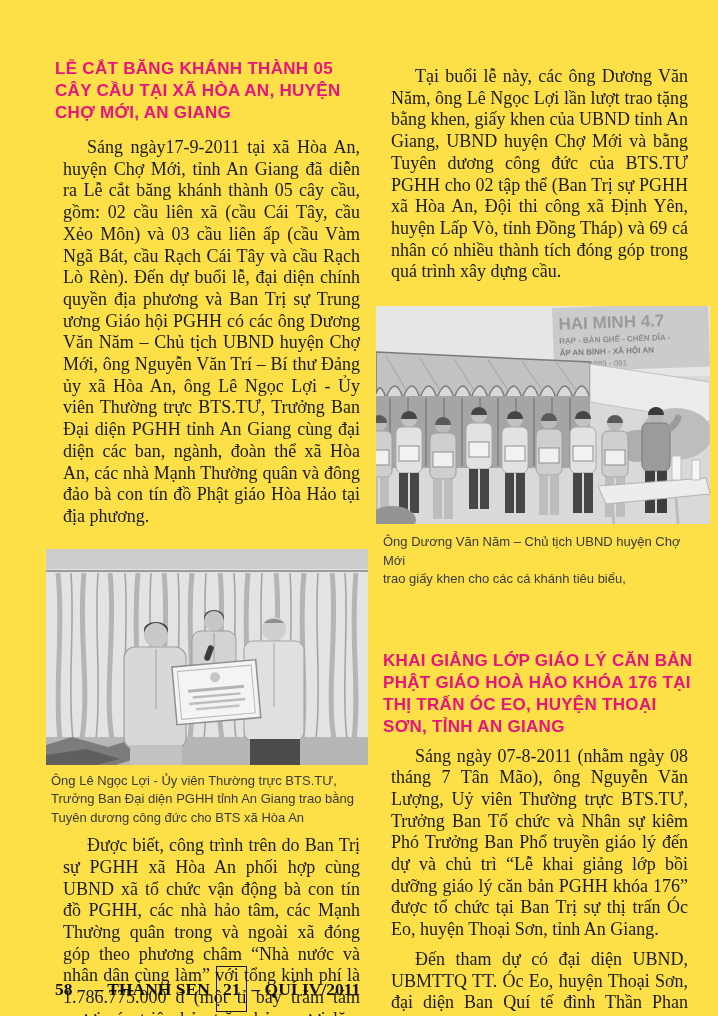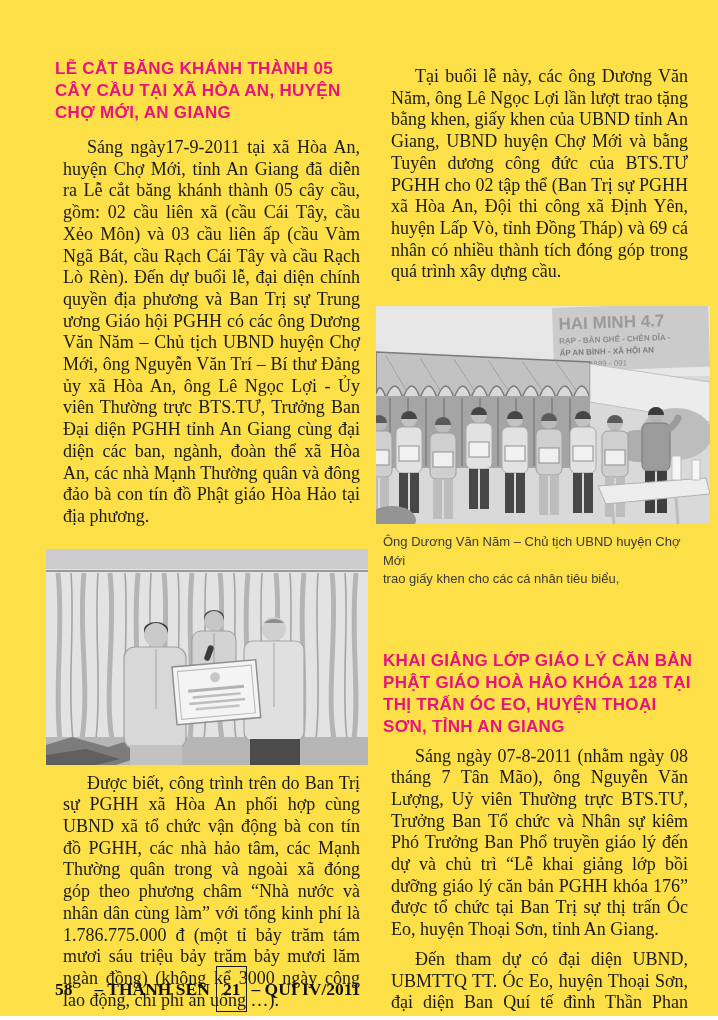--- a/index.html
+++ b/index.html
@@ -125,20 +125,21 @@
           <rect x="5" y="5" width="74" height="48" fill="none" stroke="#b8b8b8" stroke-width="1"></rect>
           <circle cx="42" cy="14" r="5" fill="#c7c7c7"></circle>
           <rect x="14" y="24" width="56" height="3" fill="#b3b3b3"></rect>
           <rect x="18" y="31" width="48" height="2.5" fill="#bdbdbd"></rect>
           <rect x="14" y="37" width="56" height="2.5" fill="#bdbdbd"></rect>
           <rect x="20" y="43" width="44" height="2.5" fill="#c4c4c4"></rect>
         </g>
       </svg>
     </figure>
 
+    <div class="caption caption-1">Ông Lê Ngọc Lợi - Ủy viên Thường trực BTS.TƯ, Trưởng Ban Đại diện PGHH tỉnh An Giang trao bằng Tuyên dương công đức cho BTS xã Hòa An</div>
 
     <p class="body after-caption">Được biết, công trình trên do Ban Trị sự PGHH xã Hòa An phối hợp cùng UBND xã tổ chức vận động bà con tín đồ PGHH, các nhà hảo tâm, các Mạnh Thường quân trong và ngoài xã đóng góp theo phương châm “Nhà nước và nhân dân cùng làm” với tổng kinh phí là 1.786.775.000 đ (một tỉ bảy trăm tám mươi sáu triệu bảy trăm bảy mươi lăm ngàn đồng) (không kể 3000 ngày công lao động, chi phí ăn uống …).</p>
   </div>
 
   <div class="col col-right">
     <p class="body">Tại buổi lễ này, các ông Dương Văn Năm, ông Lê Ngọc Lợi lần lượt trao tặng bằng khen, giấy khen của UBND tỉnh An Giang, UBND huyện Chợ Mới và bằng Tuyên dương công đức của BTS.TƯ PGHH cho 02 tập thể (Ban Trị sự PGHH xã Hòa An, Đội thi công xã Định Yên, huyện Lấp Vò, tỉnh Đồng Tháp) và 69 cá nhân có nhiều thành tích đóng góp trong quá trình xây dựng cầu.</p>
 
     <figure class="photo photo-2">
       <svg width="334" height="218" viewBox="0 0 334 218" xmlns="http://www.w3.org/2000/svg">
         <defs>
@@ -229,24 +230,24 @@
           <rect x="296" y="150" width="9" height="24" fill="#f6f6f6" stroke="#bdbdbd" stroke-width="1"></rect>
           <rect x="316" y="154" width="8" height="20" fill="#f6f6f6" stroke="#bdbdbd" stroke-width="1"></rect>
         </g>
 
         <ellipse cx="16" cy="214" rx="24" ry="14" fill="#949494"></ellipse>
       </svg>
     </figure>
 
     <div class="caption caption-2">
       <span>Ông Dương Văn Năm – Chủ tịch UBND huyện Chợ Mới</span><br>
-      <span>trao giấy khen cho các cá nhân tiêu biểu,</span>
+      <span>trao giấy khen cho các cá khánh tiêu biểu,</span>
     </div>
 
-    <h1 class="headline second">KHAI GIẢNG LỚP GIÁO LÝ CĂN BẢN PHẬT GIÁO HOÀ HẢO KHÓA 128 TẠI THỊ TRẤN ÓC EO, HUYỆN THOẠI SƠN, TỈNH AN GIANG</h1>
+    <h1 class="headline second">KHAI GIẢNG LỚP GIÁO LÝ CĂN BẢN PHẬT GIÁO HOÀ HẢO KHÓA 176 TẠI THỊ TRẤN ÓC EO, HUYỆN THOẠI SƠN, TỈNH AN GIANG</h1>
 
     <p class="body">Sáng ngày 07-8-2011 (nhằm ngày 08 tháng 7 Tân Mão), ông Nguyễn Văn Lượng, Uỷ viên Thường trực BTS.TƯ, Trưởng Ban Tổ chức và Nhân sự kiêm Phó Trưởng Ban Phổ truyền giáo lý đến dự và chủ trì “Lễ khai giảng lớp bồi dưỡng giáo lý căn bản PGHH khóa 176” được tổ chức tại Ban Trị sự thị trấn Óc Eo, huyện Thoại Sơn, tỉnh An Giang.</p>
     <p class="body">Đến tham dự có đại diện UBND, UBMTTQ TT. Óc Eo, huyện Thoại Sơn, đại diện Ban Quí tế đình Thần Phan Thanh Giảng cùng đồng đạo địa phương khoảng 290 người.</p>
     <p class="body">Lớp học quy tụ được 67 học viên.</p>
   </div>
 
   <div class="footer">
     <span class="pgnum">58</span>
     <span class="mag">– THÀNH SEN</span>
     <span class="issue-box">21</span>

